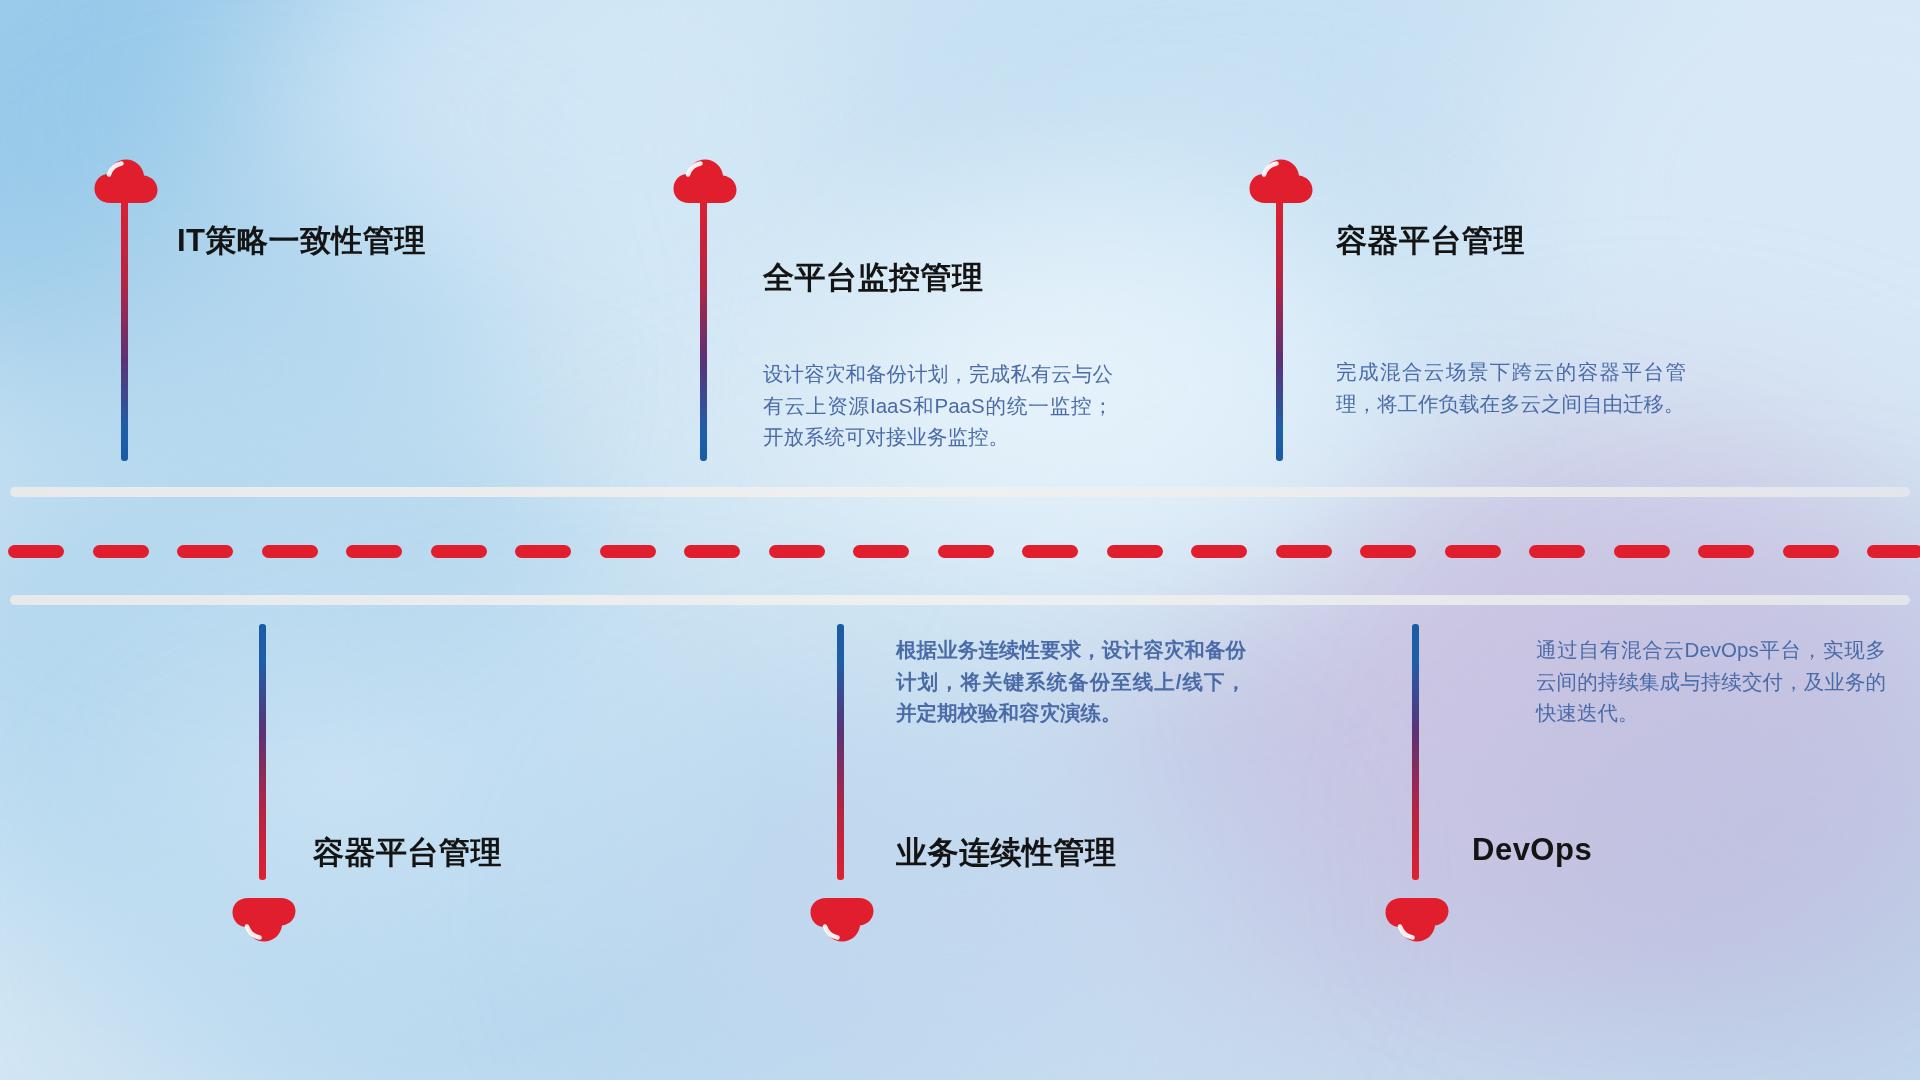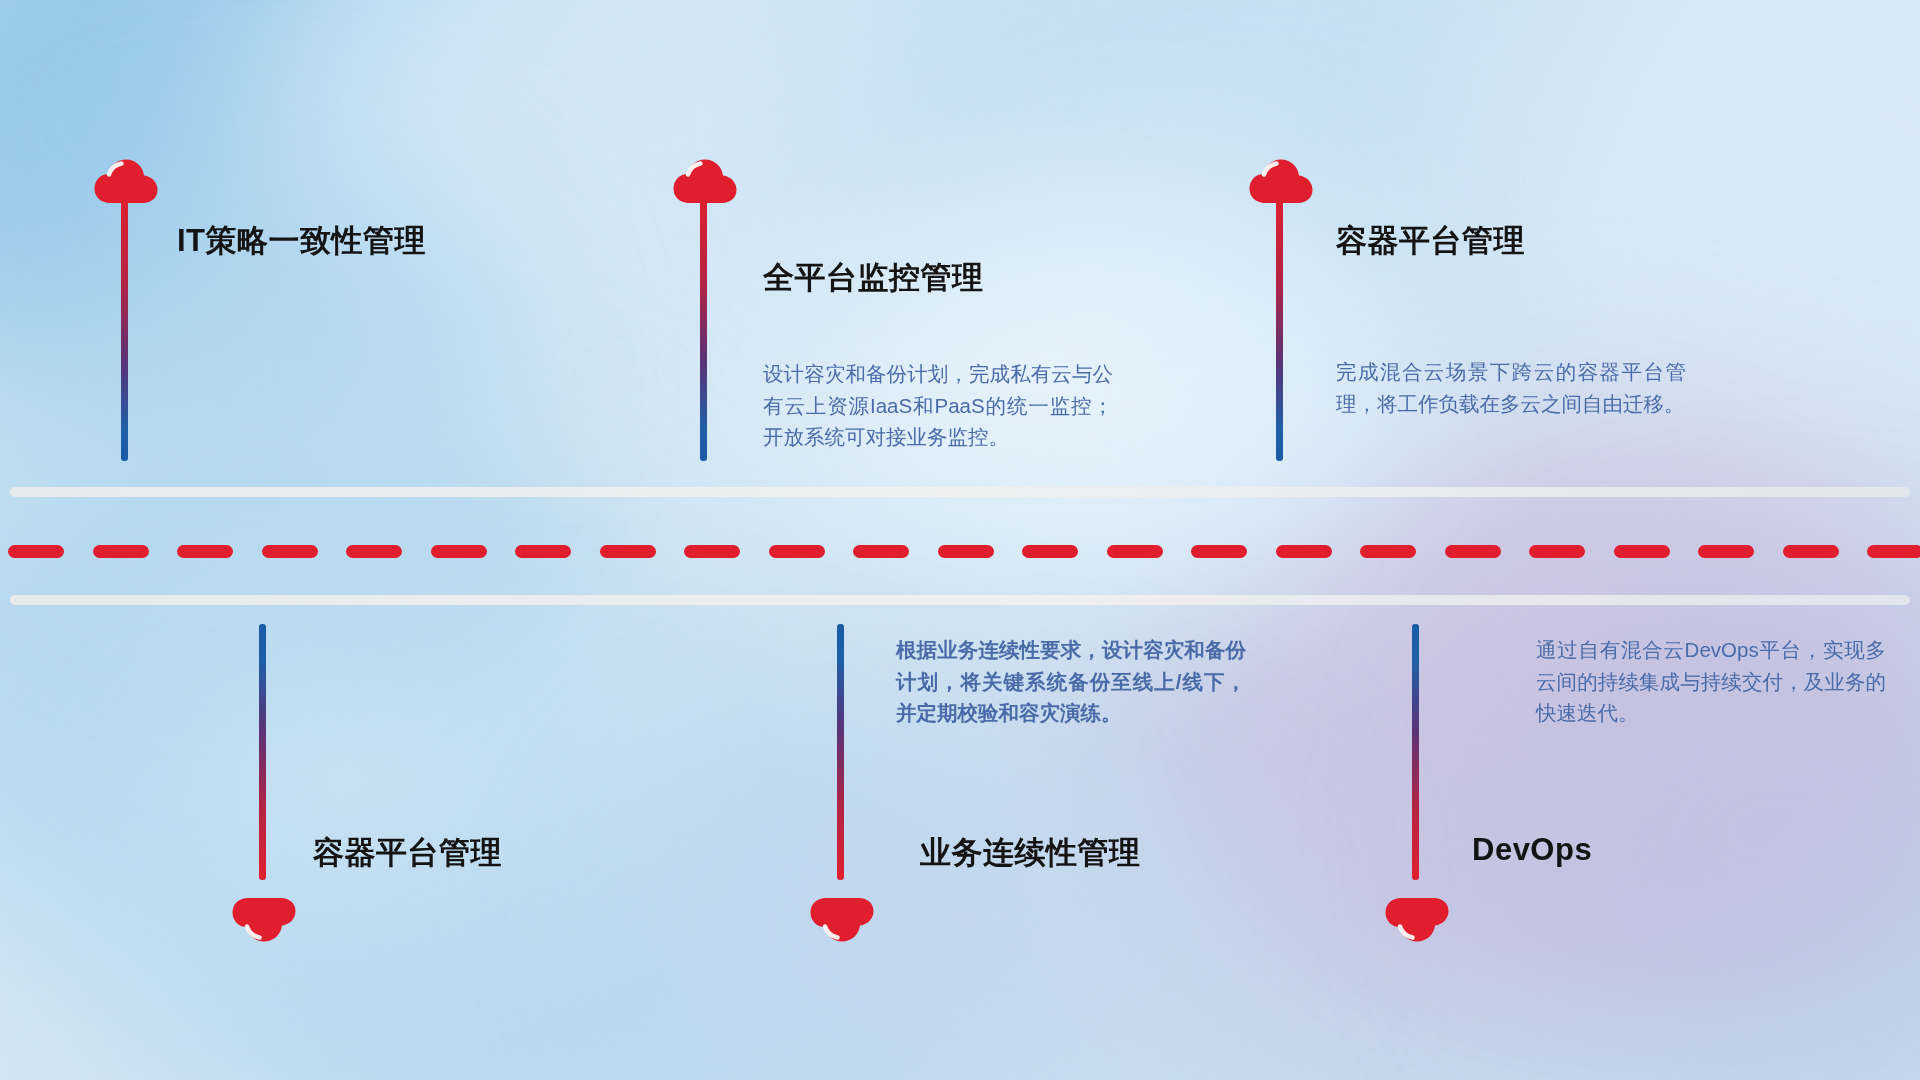--- a/index.html
+++ b/index.html
@@ -206,21 +206,21 @@
   <div class="title" style="left:313px; top:832px;">容器平台管理</div>
 
   <div class="stem up" style="left:837px; top:624px; height:256px;"></div>
   <div class="cloud flip" style="left:809px; top:896px;">
     <svg viewBox="0 0 66 48" xmlns="http://www.w3.org/2000/svg">
       <path d="M17.5 46 C7 46 1.5 39.5 1.5 31.5 C1.5 23 8 17 15.5 17 C17 9 24 2.5 33 2.5 C42.5 2.5 50 9.5 51 18.5 C59 19.5 64.5 25.5 64.5 33 C64.5 40.5 58.5 46 50 46 Z" fill="#e01e2d"></path>
       <path d="M16 17.5 C18 11.5 23 7.5 28.5 6.5" stroke="#ffffff" stroke-width="4.5" stroke-linecap="round" fill="none" opacity="0.92"></path>
     </svg>
   </div>
   <div class="body-text" style="left:896px; top:634px;font-weight:bold;">根据业务连续性要求，设计容灾和备份计划，将关键系统备份至线上/线下，并定期校验和容灾演练。</div>
-  <div class="title" style="left:896px; top:832px;margin-left:24px;">业务连续性管理</div>
+  <div class="title" style="left:896px; top:832px;">业务连续性管理</div>
 
   <div class="stem up" style="left:1412px; top:624px; height:256px;"></div>
   <div class="cloud flip" style="left:1384px; top:896px;">
     <svg viewBox="0 0 66 48" xmlns="http://www.w3.org/2000/svg">
       <path d="M17.5 46 C7 46 1.5 39.5 1.5 31.5 C1.5 23 8 17 15.5 17 C17 9 24 2.5 33 2.5 C42.5 2.5 50 9.5 51 18.5 C59 19.5 64.5 25.5 64.5 33 C64.5 40.5 58.5 46 50 46 Z" fill="#e01e2d"></path>
       <path d="M16 17.5 C18 11.5 23 7.5 28.5 6.5" stroke="#ffffff" stroke-width="4.5" stroke-linecap="round" fill="none" opacity="0.92"></path>
     </svg>
   </div>
   <div class="body-text" style="left:1516px; top:634px;margin-left:20px;">通过自有混合云DevOps平台，实现多云间的持续集成与持续交付，及业务的快速迭代。</div>
   <div class="title" style="left:1472px; top:832px;">DevOps</div>

